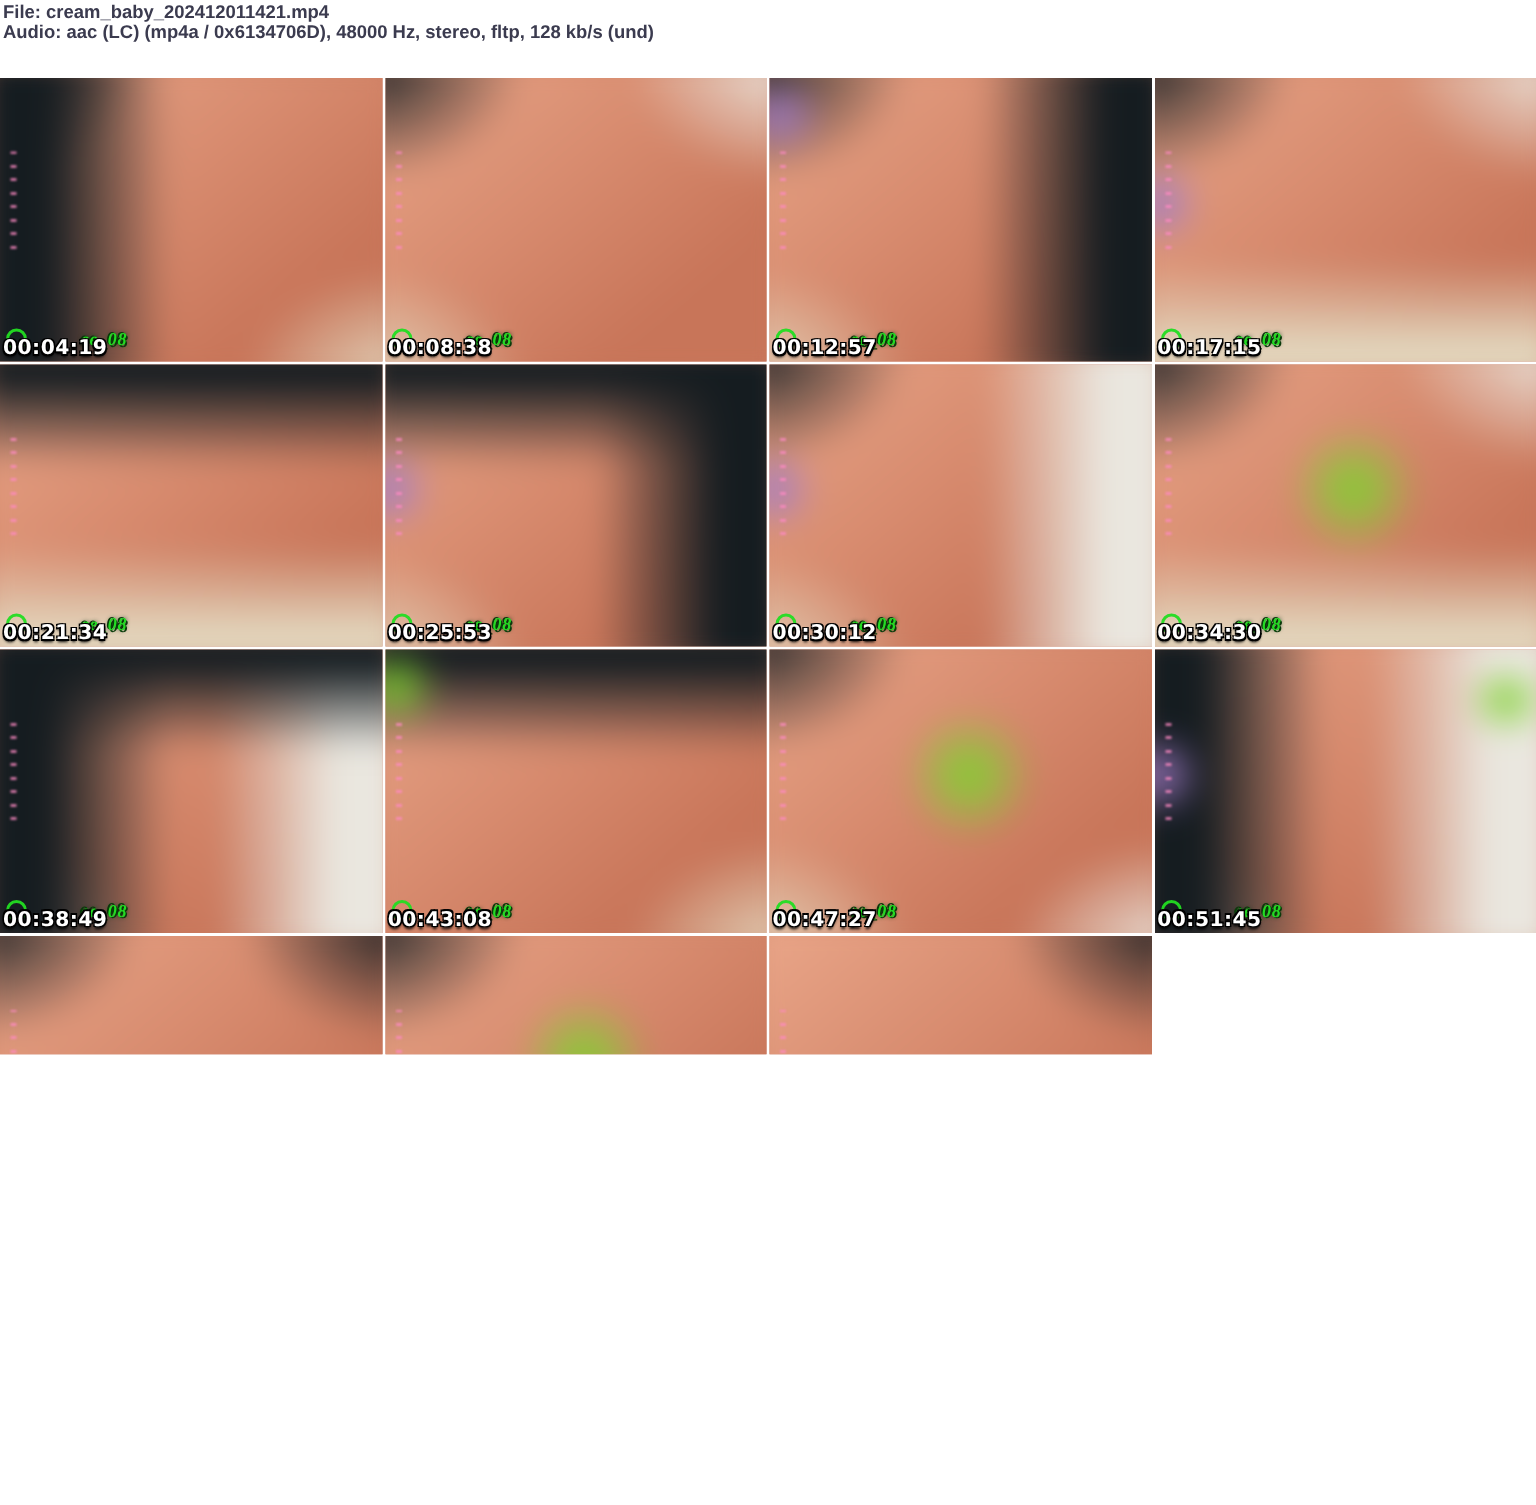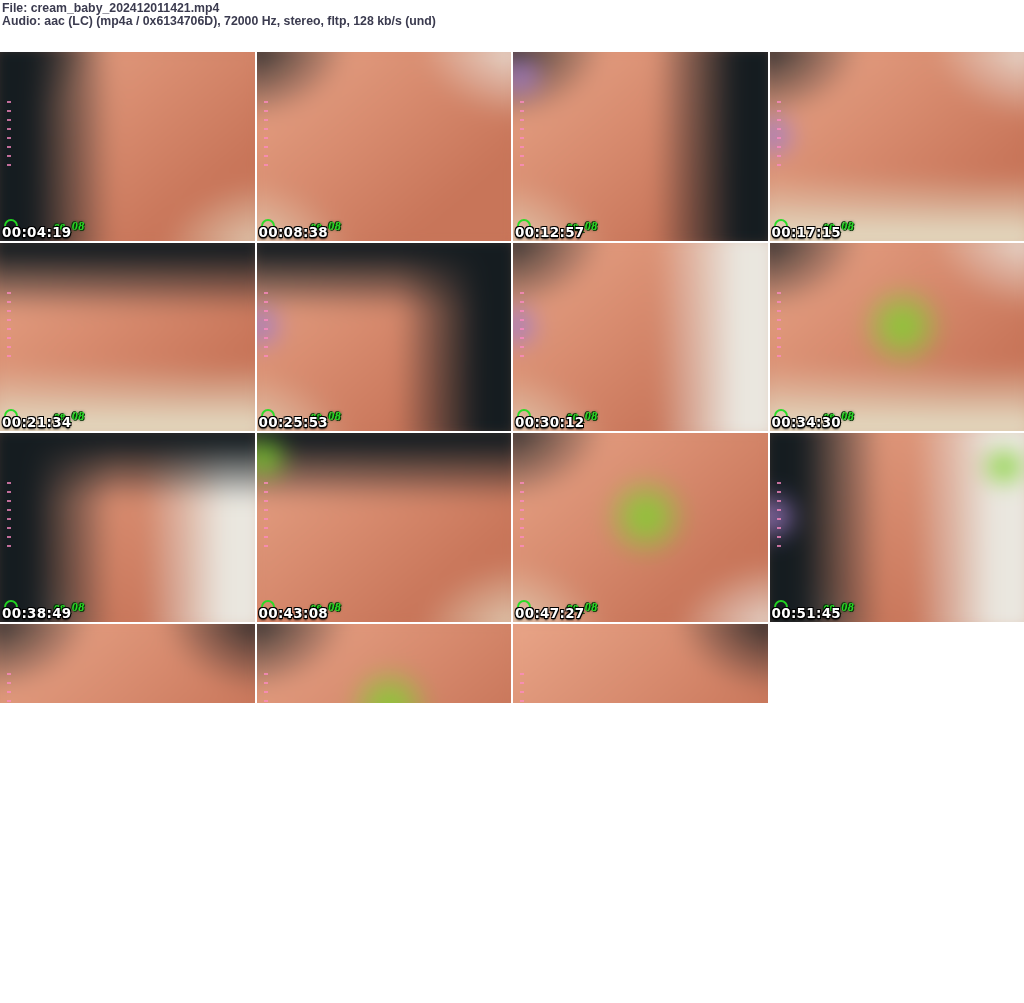--- a/index.html
+++ b/index.html
@@ -39,21 +39,21 @@
     color:var(--wm-green,#22dd22); letter-spacing:.4px;
     text-shadow:1px 1px 0 #0a3a0a, -1px -1px 0 #0a3a0a, 0 0 3px #031;
   }
 </style>
 </head>
 <body>
 
 <div class="sheet">
   <header class="hdr">
       <div class="hline">File: cream_baby_202412011421.mp4</div>
-      <div class="hline">Audio: aac (LC) (mp4a / 0x6134706D), 72000 Hz, stereo, fltp, 128 kb/s (und)</div>
+      <div class="hline">Audio: aac (LC) (mp4a / 0x6134706D), 48000 Hz, stereo, fltp, 128 kb/s (und)</div>
     </header>
   <div class="grid">
   <figure class="thumb">
     <div class="art" style="background: linear-gradient(90deg, rgb(21, 28, 32) 0%, rgb(21, 28, 32) 16%, rgba(0, 0, 0, 0) 45%), radial-gradient(55% 55% at 0% 0%, rgb(21, 28, 32) 0%, rgba(0, 0, 0, 0) 70%), radial-gradient(55% 50% at 100% 100%, rgb(226, 215, 192) 0%, rgba(0, 0, 0, 0) 70%), linear-gradient(140deg, rgb(231, 169, 142) 0%, rgb(195, 118, 92) 75%);"></div>
     <div class="menu-strip"></div>
     <span class="wm-ring"></span>
     <span class="tc">00:04:19</span>
     <span class="wm">ee_08</span>
   </figure>
 

